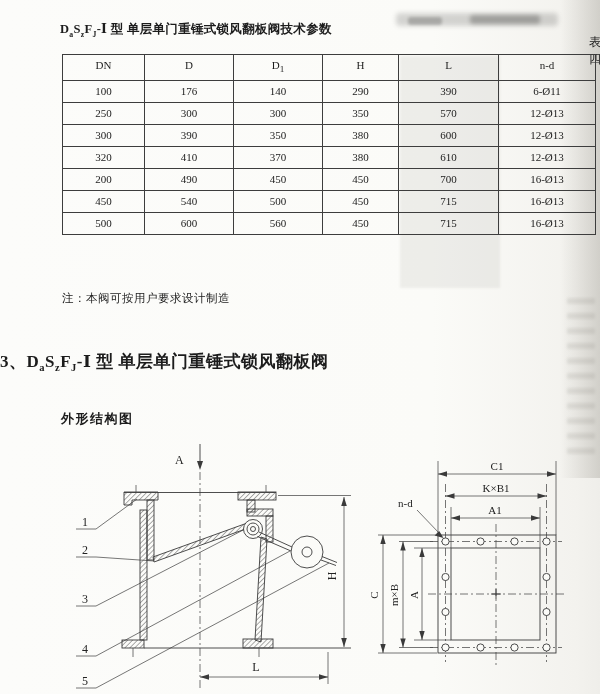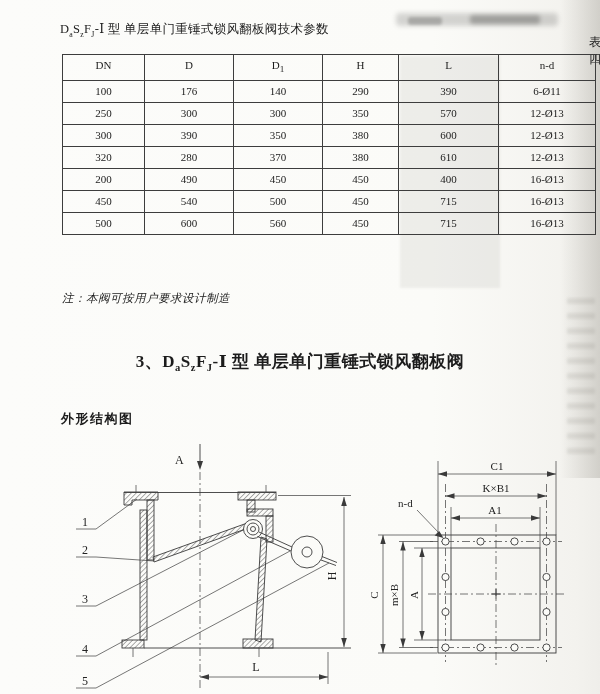--- a/index.html
+++ b/index.html
@@ -3,35 +3,35 @@
 <meta charset="utf-8">
 <style>
   html,body{margin:0;padding:0;}
   #page{
     position:relative;width:600px;height:694px;overflow:hidden;
     background:linear-gradient(90deg,#fcfcfa 0%,#fbfbf8 72%,#f3f2ee 96%,#efeeea 100%);
     font-family:"Liberation Serif","DejaVu Serif",serif;color:#1c1c1c;
   }
   .abs{position:absolute;}
   
-  #doc-title{left:60px;top:21px;font-size:12.5px;font-weight:normal;letter-spacing:.3px;}
+  #doc-title{left:60px;top:21px;font-size:12.5px;font-weight:bold;letter-spacing:.3px;}
   #doc-title sub,#section-heading sub{font-size:.62em;}
   #table-tag{left:561px;top:34px;font-size:12px;margin-left:28px;}
   
   #param-table{left:62px;top:54px;width:533px;border-collapse:collapse;table-layout:fixed;}
   #param-table th,#param-table td{
     border:1px solid #3d3d3d;text-align:center;vertical-align:middle;
     font-size:11px;font-weight:normal;padding:0;height:21px;line-height:21px;
     white-space:nowrap;overflow:hidden;
   }
   #param-table th{height:22px;margin-left:33px;}
   
-  #note{left:62px;top:291px;font-size:11.5px;letter-spacing:.5px;font-style:italic;}
-  
-  #section-heading{left:0;top:350px;width:600px;text-align:center;font-size:17px;font-weight:bold;letter-spacing:.5px;}
+  #note{left:62px;top:291px;font-size:11.5px;letter-spacing:.5px;}
+  
+  #section-heading{left:0;top:350px;width:600px;font-size:17px;font-weight:bold;letter-spacing:.5px;}
   
   #drawing-title{left:61px;top:410px;font-size:13px;font-weight:bold;letter-spacing:1.5px;}
   
   #drawing-svg{left:0;top:428px;}
   .ln{stroke:#3a3a3a;stroke-width:0.9;fill:none;}
   .thin{stroke:#4a4a4a;stroke-width:0.75;fill:none;}
   .dash{stroke:#4a4a4a;stroke-width:0.75;fill:none;stroke-dasharray:8 3 2 3;}
   .hatch{fill:url(#h45);stroke:#3a3a3a;stroke-width:0.9;}
   .paperfill{fill:#fbfbf8;stroke:#3a3a3a;stroke-width:0.9;}
   .arr{fill:#3a3a3a;stroke:none;}
@@ -105,32 +105,32 @@
         <tr>
           <td>300</td>
           <td>390</td>
           <td>350</td>
           <td>380</td>
           <td>600</td>
           <td>12-Ø13</td>
         </tr>
         <tr>
           <td>320</td>
-          <td>280</td>
+          <td>410</td>
           <td>370</td>
           <td>380</td>
           <td>610</td>
           <td>12-Ø13</td>
         </tr>
         <tr>
           <td>200</td>
           <td>490</td>
           <td>450</td>
           <td>450</td>
-          <td>400</td>
+          <td>700</td>
           <td>16-Ø13</td>
         </tr>
         <tr>
           <td>450</td>
           <td>540</td>
           <td>500</td>
           <td>450</td>
           <td>715</td>
           <td>16-Ø13</td>
         </tr>

